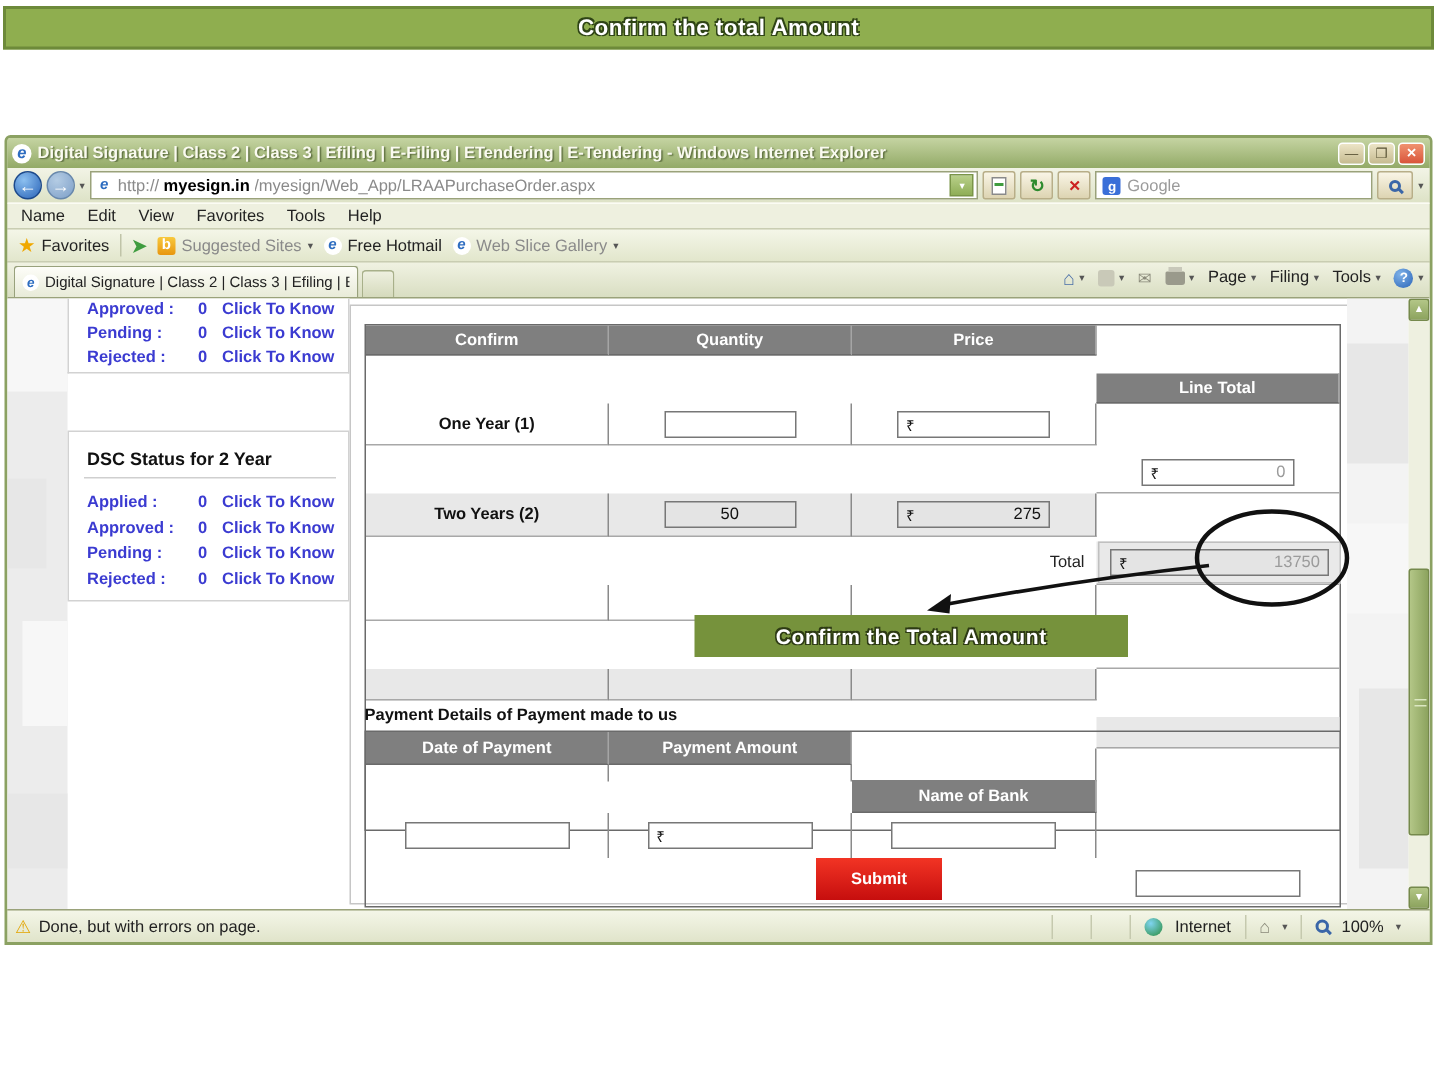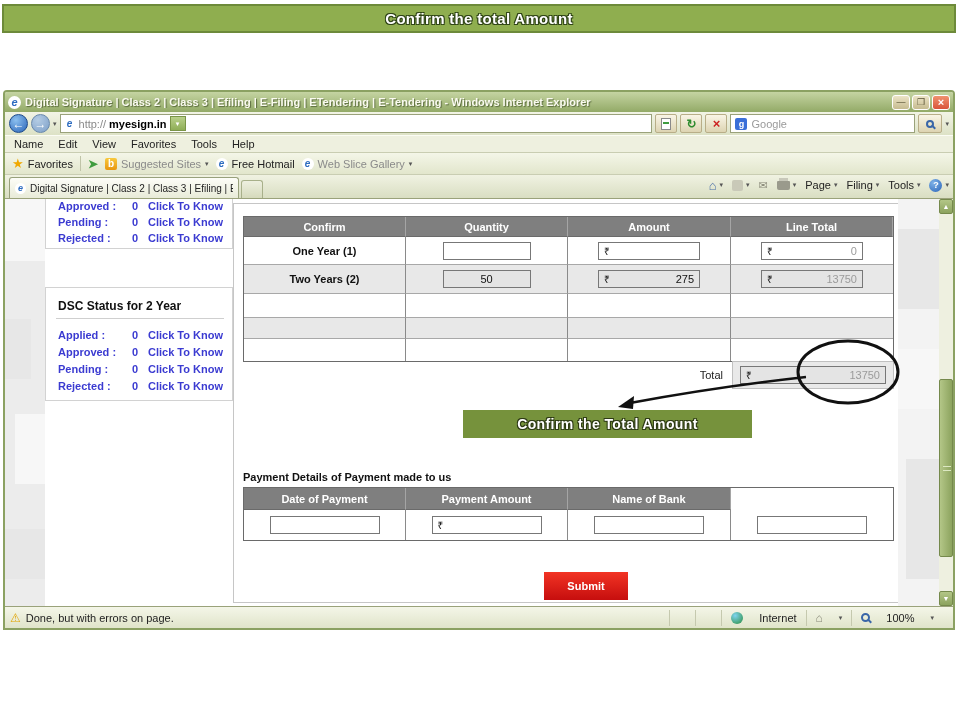--- a/index.html
+++ b/index.html
@@ -119,21 +119,21 @@
           font-size:11px; font-weight:bold; color:#3b3bd1; }
   .srow .lbl { width:74px; }
   .srow .cnt { width:16px; }
 
   .mainpanel { position:absolute; left:228px; top:4px; width:667px; height:400px;
                background:#fff; border:1px solid #c6c6c6; }
   .ptable { position:absolute; left:9px; top:12px; width:651px; border:1px solid #6a6a6a; }
   .trow { display:flex; }
   .tcell { border-right:1px solid #8a8a8a; border-bottom:1px solid #a8a8a8;
            display:flex; align-items:center; justify-content:center; }
-  .tcell:last-child { border-right:none; }
+  .tcell:last-child { border-right:none;margin-top:32px; }
   .trow:last-child .tcell { border-bottom:none; }
   .c0 { width:162px; } .c1 { width:162px; } .c2 { width:163px; } .c3 { width:162px; }
   .thead .tcell { height:20px; background:#7f7f7f; color:#fff; font-weight:bold; font-size:11px;
                   border-right:1px solid #a5a5a5; border-bottom:1px solid #6a6a6a; }
   .rh28 .tcell { height:28px; } .rh29 .tcell { height:29px; }
   .rh24 .tcell { height:24px; } .rh21 .tcell { height:21px; } .rh22 .tcell { height:22px; }
   .stripe .tcell { background:#e8e8e8; }
   .prodname { font-weight:bold; font-size:11px; color:#111; }
   .ibox { height:18px; border:1px solid #777; background:#fff; display:flex; align-items:center;
           padding:0 5px; font-size:11px; color:#111; }
@@ -160,21 +160,21 @@
   .submit { position:absolute; left:310px; top:368px; width:84px; height:28px;
             background:linear-gradient(#f23424,#c60e0e); color:#fff; font-weight:bold; font-size:11px;
             display:flex; align-items:center; justify-content:center; }
 
   
   .statusbar { height:22px; display:flex; align-items:center;
                background:linear-gradient(#f4f6e8,#e0e4ca); border-top:1px solid #9aa27a;
                font-size:11px; color:#222; padding:0 0 0 5px; }
   .warn { color:#e2a400; font-size:12px; margin-right:5px; }
   .smsg { flex:1; }
-  .scell { display:flex; align-items:center; gap:16px; padding:0 9px; border-left:1px solid #c5c9ae; height:16px; }
+  .scell { display:flex; align-items:center; gap:8px; padding:0 9px; border-left:1px solid #c5c9ae; height:16px; }
   .scell.empty { width:26px; padding:0; }
   .globe { width:12px; height:12px; border-radius:50%;
            background:radial-gradient(circle at 35% 30%,#7fd4f0,#2a8c3c); }
   .pmico { color:#8a8a7a; font-size:12px; }
   .zoomico { position:relative; width:9px; height:9px; border:2px solid #3a66a8; border-radius:50%; }
   .zoomico i { position:absolute; width:5px; height:2px; background:#3a66a8; transform:rotate(45deg);
                right:-4px; bottom:-2px; }
   .grip { width:10px; height:100%; }
 
   
@@ -214,20 +214,21 @@
     </div>
 
     <div class="addrbar">
       <span class="navcircle back">←</span>
       <span class="navcircle fwd">→</span>
       <span class="chev">▾</span>
       <span class="urlfield">
         <span class="ie-ico" style="width:12px;height:12px;font-size:10px;">e</span>
         <span class="url-prefix">http://</span>
         <span class="url-domain">myesign.in</span>
+        <span class="url-path">/myesign/Web_App/LRAAPurchaseOrder.aspx</span>
         <span class="combo">▾</span>
       </span>
       <span class="tbtn">
           <span class="compat-page">
             <i></i>
           </span>
         </span>
       <span class="tbtn refresh">↻</span>
       <span class="tbtn stop">×</span>
       <span class="searchbox">
@@ -368,21 +369,21 @@
           <span>Click To Know</span>
         </div>
       </div>
 
       <div class="mainpanel">
 
         <div class="ptable">
           <div class="trow thead">
             <span class="tcell c0">Confirm</span>
             <span class="tcell c1">Quantity</span>
-            <span class="tcell c2">Amount</span>
+            <span class="tcell c2">Price</span>
             <span class="tcell c3">Line Total</span>
           </div>
           <div class="trow rh28">
             <span class="tcell c0 prodname">One Year (1)</span>
             <span class="tcell c1">
                 <span class="ibox q">
                   <span class="val"></span>
                 </span>
               </span>
             <span class="tcell c2">

